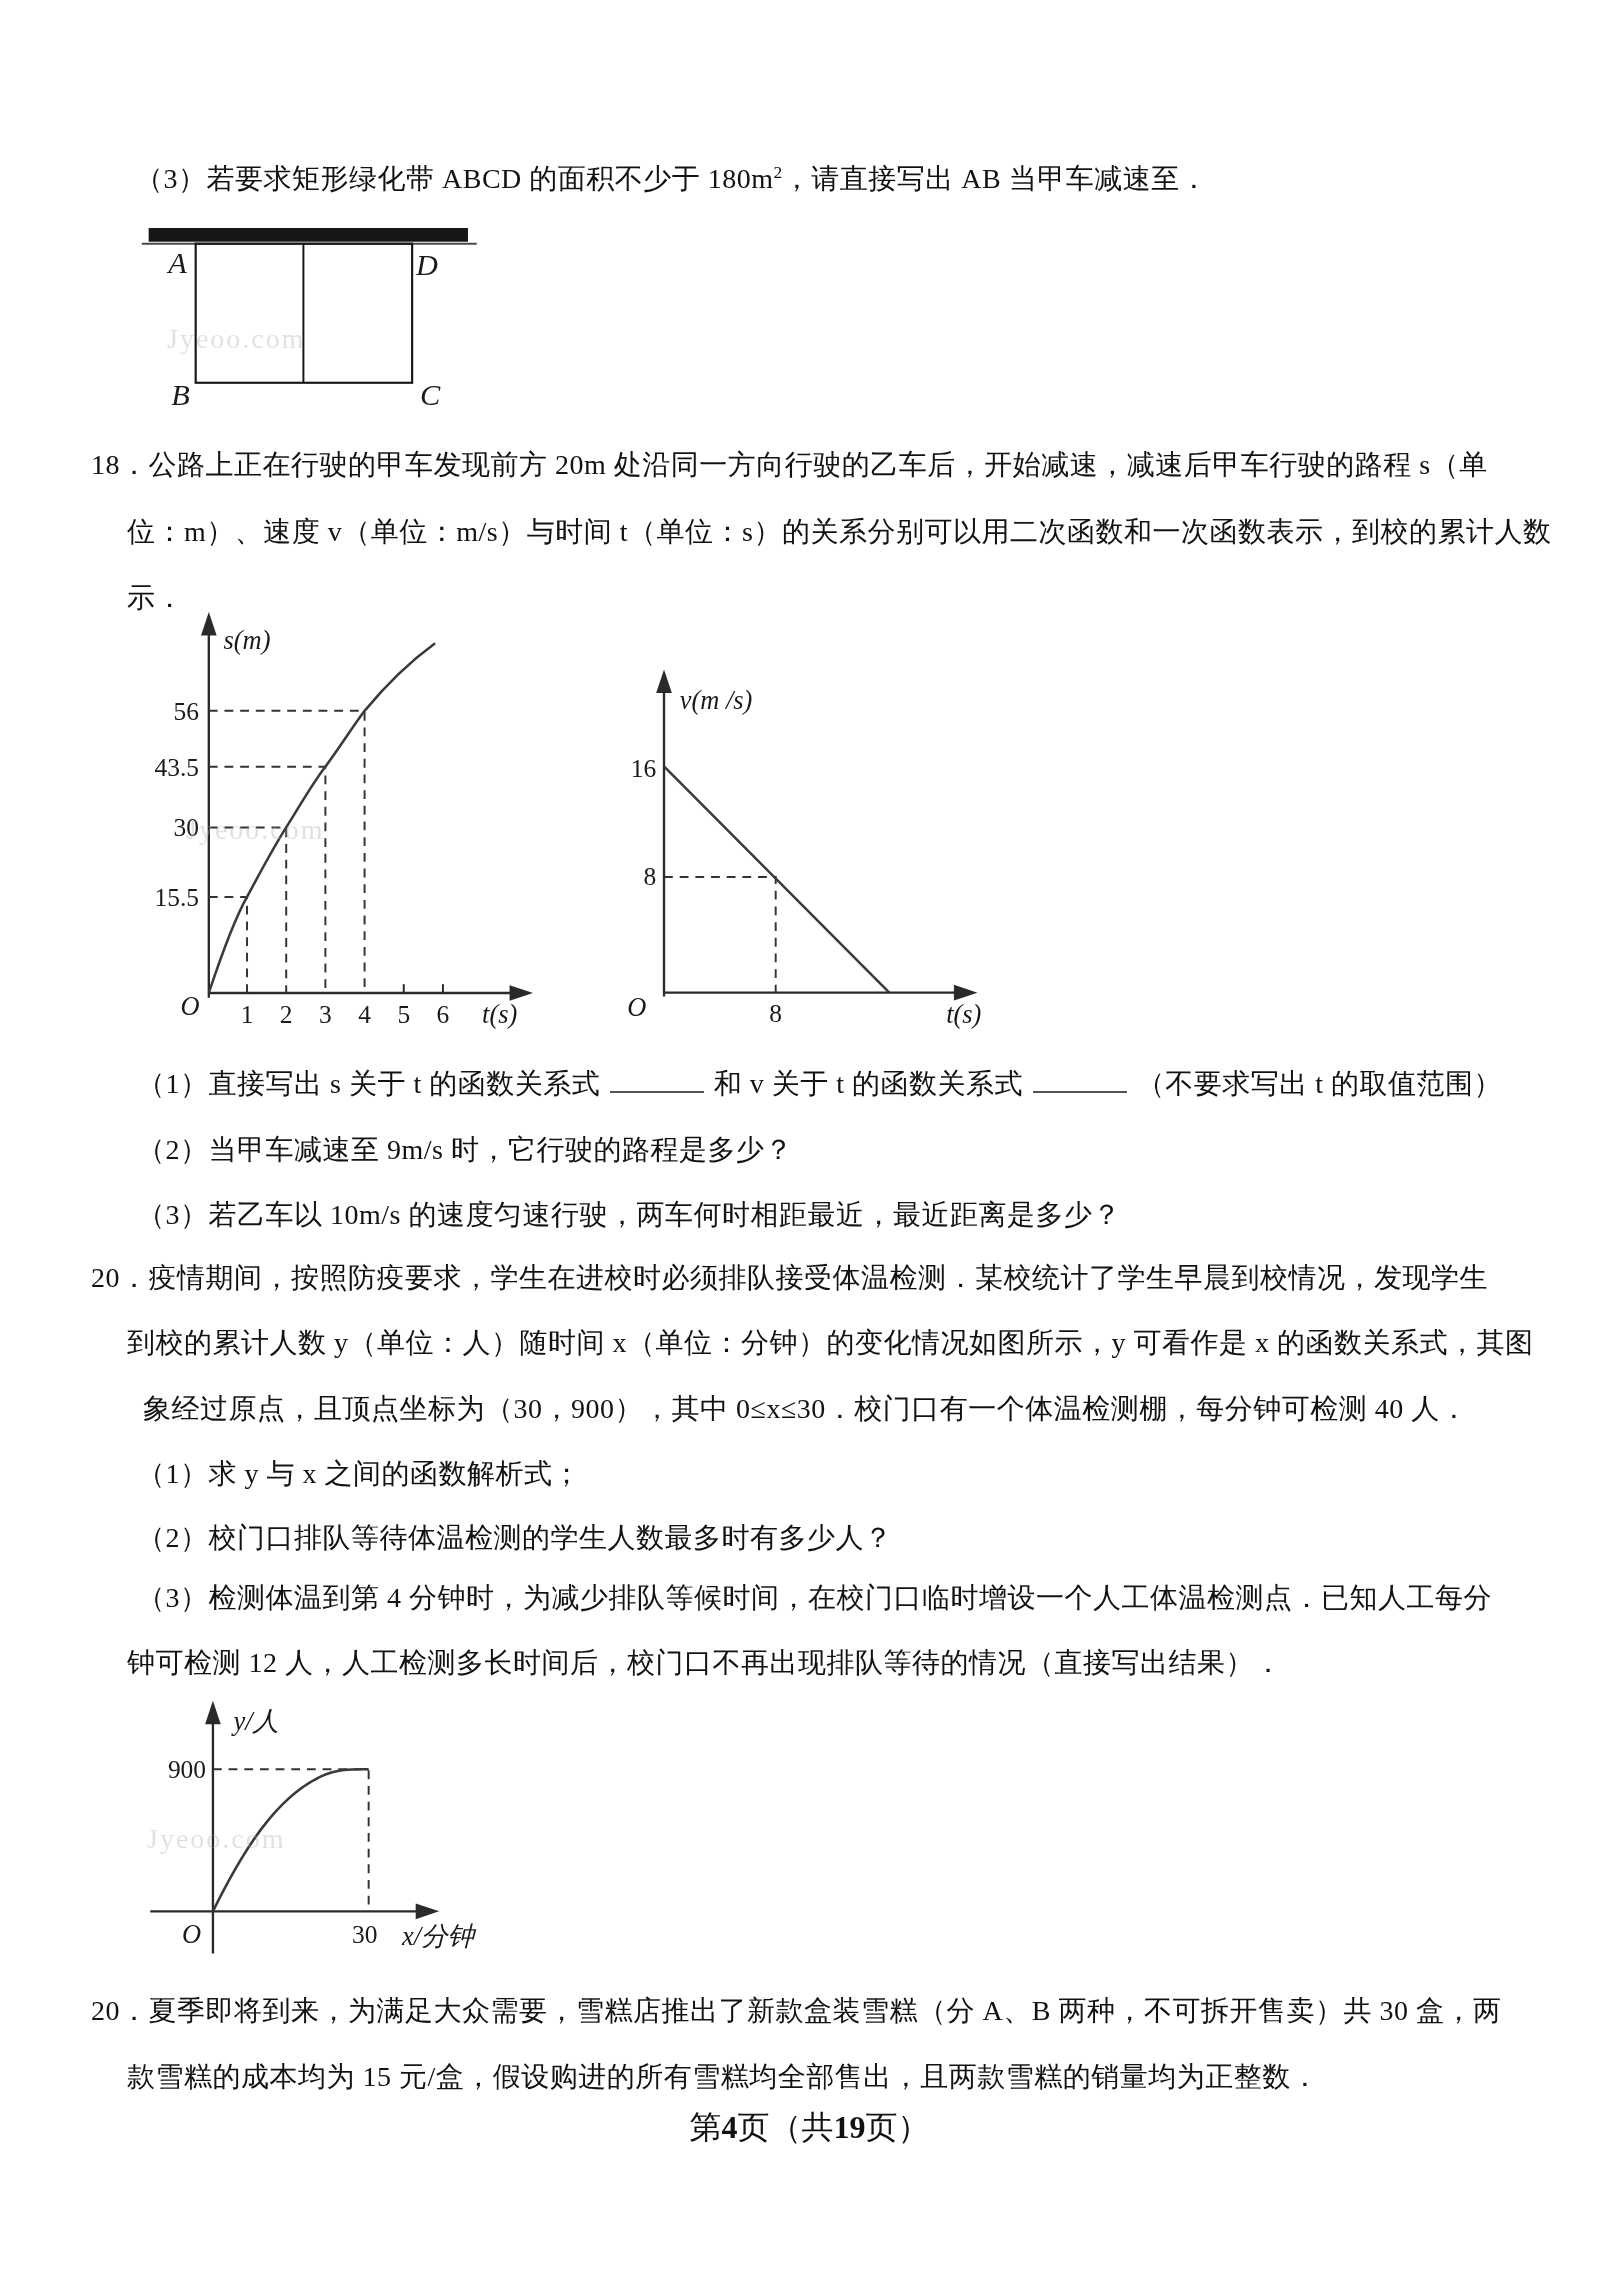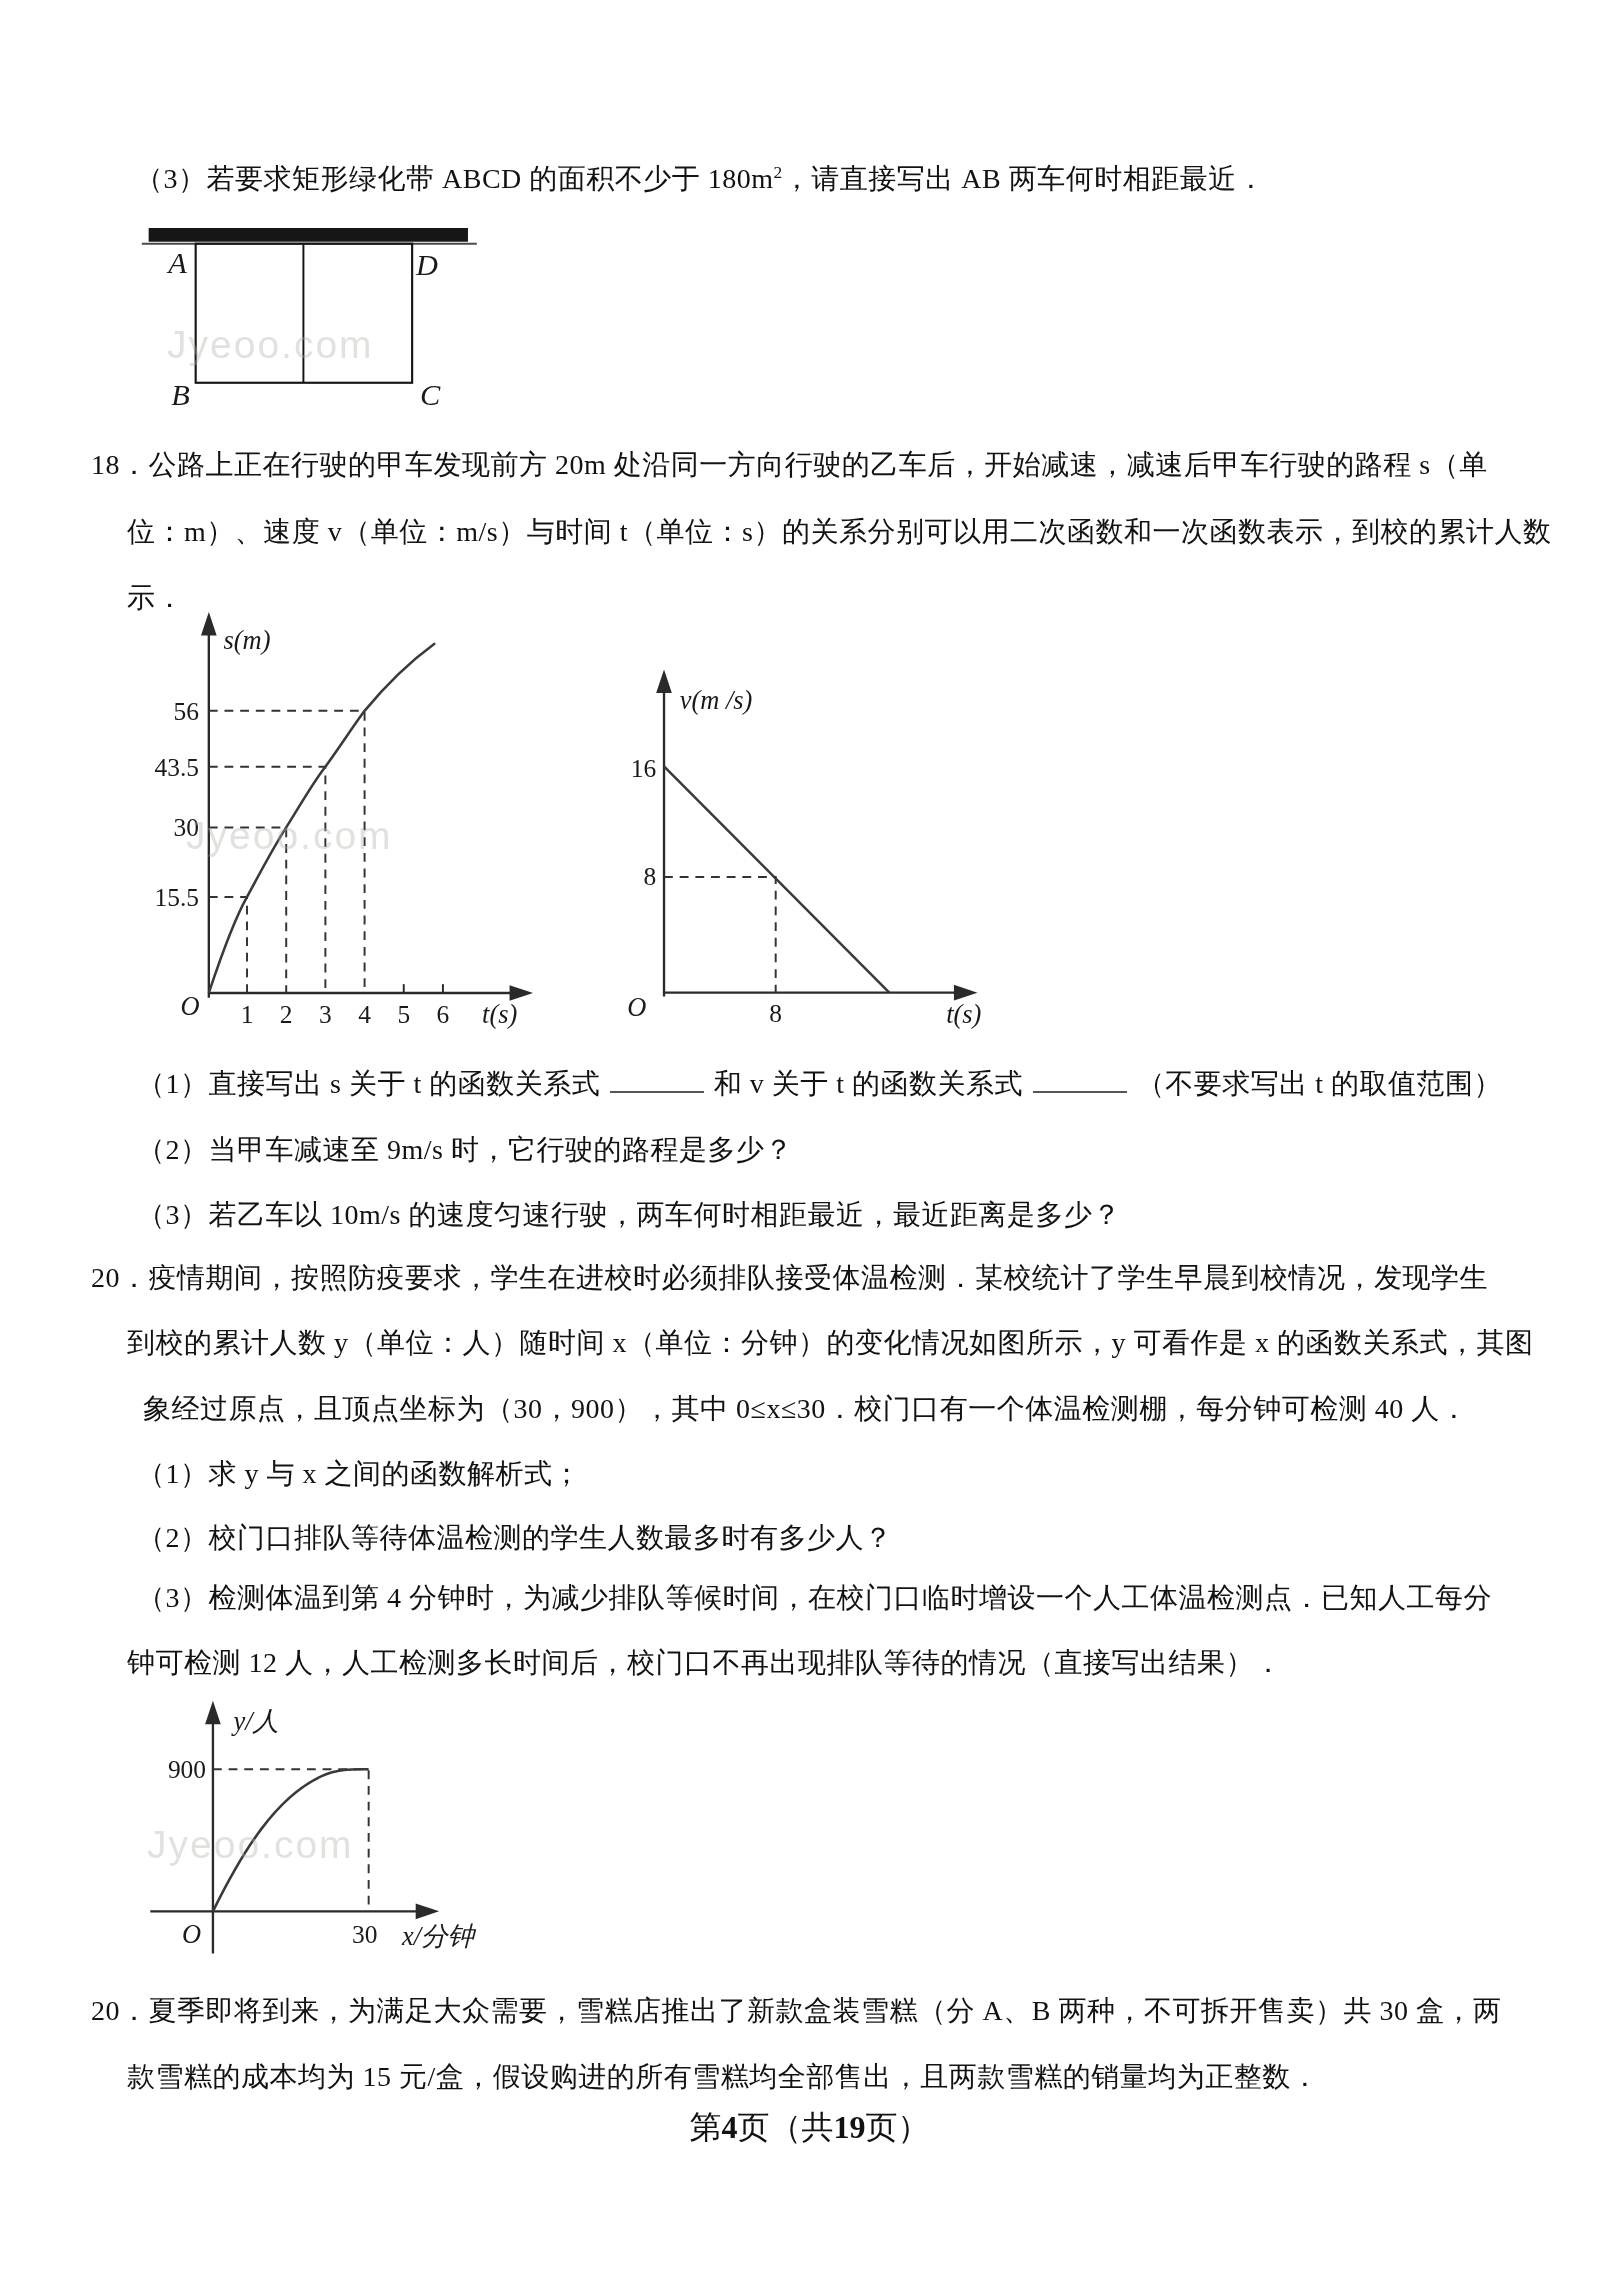--- a/index.html
+++ b/index.html
@@ -11,26 +11,26 @@
   .sup{vertical-align:super;font-size:.62em;line-height:0}
   .blank{display:inline-block;width:94px;height:1.05em;border-bottom:2px solid #555;margin:0 9.8px;vertical-align:baseline}
   .footer{position:absolute;left:50%;transform:translateX(-50%);font-size:32px;white-space:nowrap}
   svg{position:absolute;overflow:visible}
   svg text{font-family:"Liberation Serif","DejaVu Serif",serif;fill:#1a1a1a;font-size:26px}
   svg text.vlab{font-size:27px;font-style:italic}
   svg text.corner{font-size:31px;font-style:italic}
   .ax{stroke:#2a2a2a;stroke-width:2.4;fill:none}
   .cv{stroke:#3a3a3a;stroke-width:2.6;fill:none}
   .dash{stroke:#333;stroke-width:2;fill:none;stroke-dasharray:9 7}
-  .wm{position:absolute;font-size:39px;color:rgba(175,180,168,.38);letter-spacing:2px;font-family:Liberation Sans, sans-serif}
+  .wm{position:absolute;font-size:28px;color:rgba(175,180,168,.38);letter-spacing:2px;font-family:Liberation Serif, serif}
 </style>
 </head>
 <body>
 
-<div class="line" style="left:135px;top:159px"><span>（3）若要求矩形绿化带 </span><span class="it">ABCD</span><span> 的面积不少于 180</span><span class="it">m</span><span class="sup">2</span><span>，请直接写出 </span><span class="it">AB</span><span> 两车何时相距最近．</span></div>
+<div class="line" style="left:135px;top:159px"><span>（3）若要求矩形绿化带 </span><span class="it">ABCD</span><span> 的面积不少于 180</span><span class="it">m</span><span class="sup">2</span><span>，请直接写出 </span><span class="it">AB</span><span> 当甲车减速至．</span></div>
 
 <svg width="382" height="206" style="left:132px;top:221px" viewBox="0 0 390 210">
   <rect x="17" y="7" width="326" height="14" fill="#161616"></rect>
   <line x1="10" y1="23" x2="352" y2="23" stroke="#4a4a4a" stroke-width="2"></line>
   <rect x="65" y="23" width="221" height="142" fill="none" stroke="#161616" stroke-width="2.2"></rect>
   <line x1="175" y1="23" x2="175" y2="165" stroke="#161616" stroke-width="2"></line>
   <text class="corner" x="37" y="53">A</text>
   <text class="corner" x="290" y="55">D</text>
   <text class="corner" x="40" y="188">B</text>
   <text class="corner" x="294" y="188">C</text>

